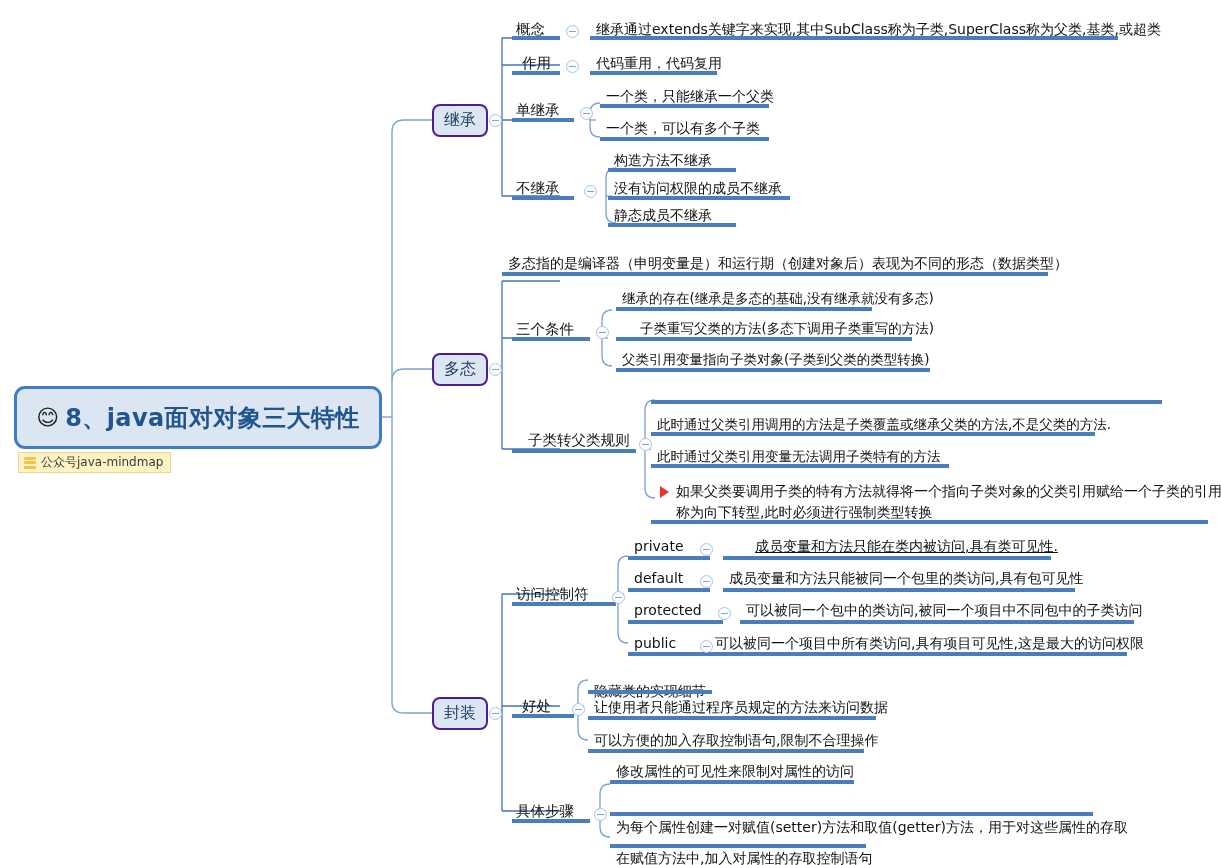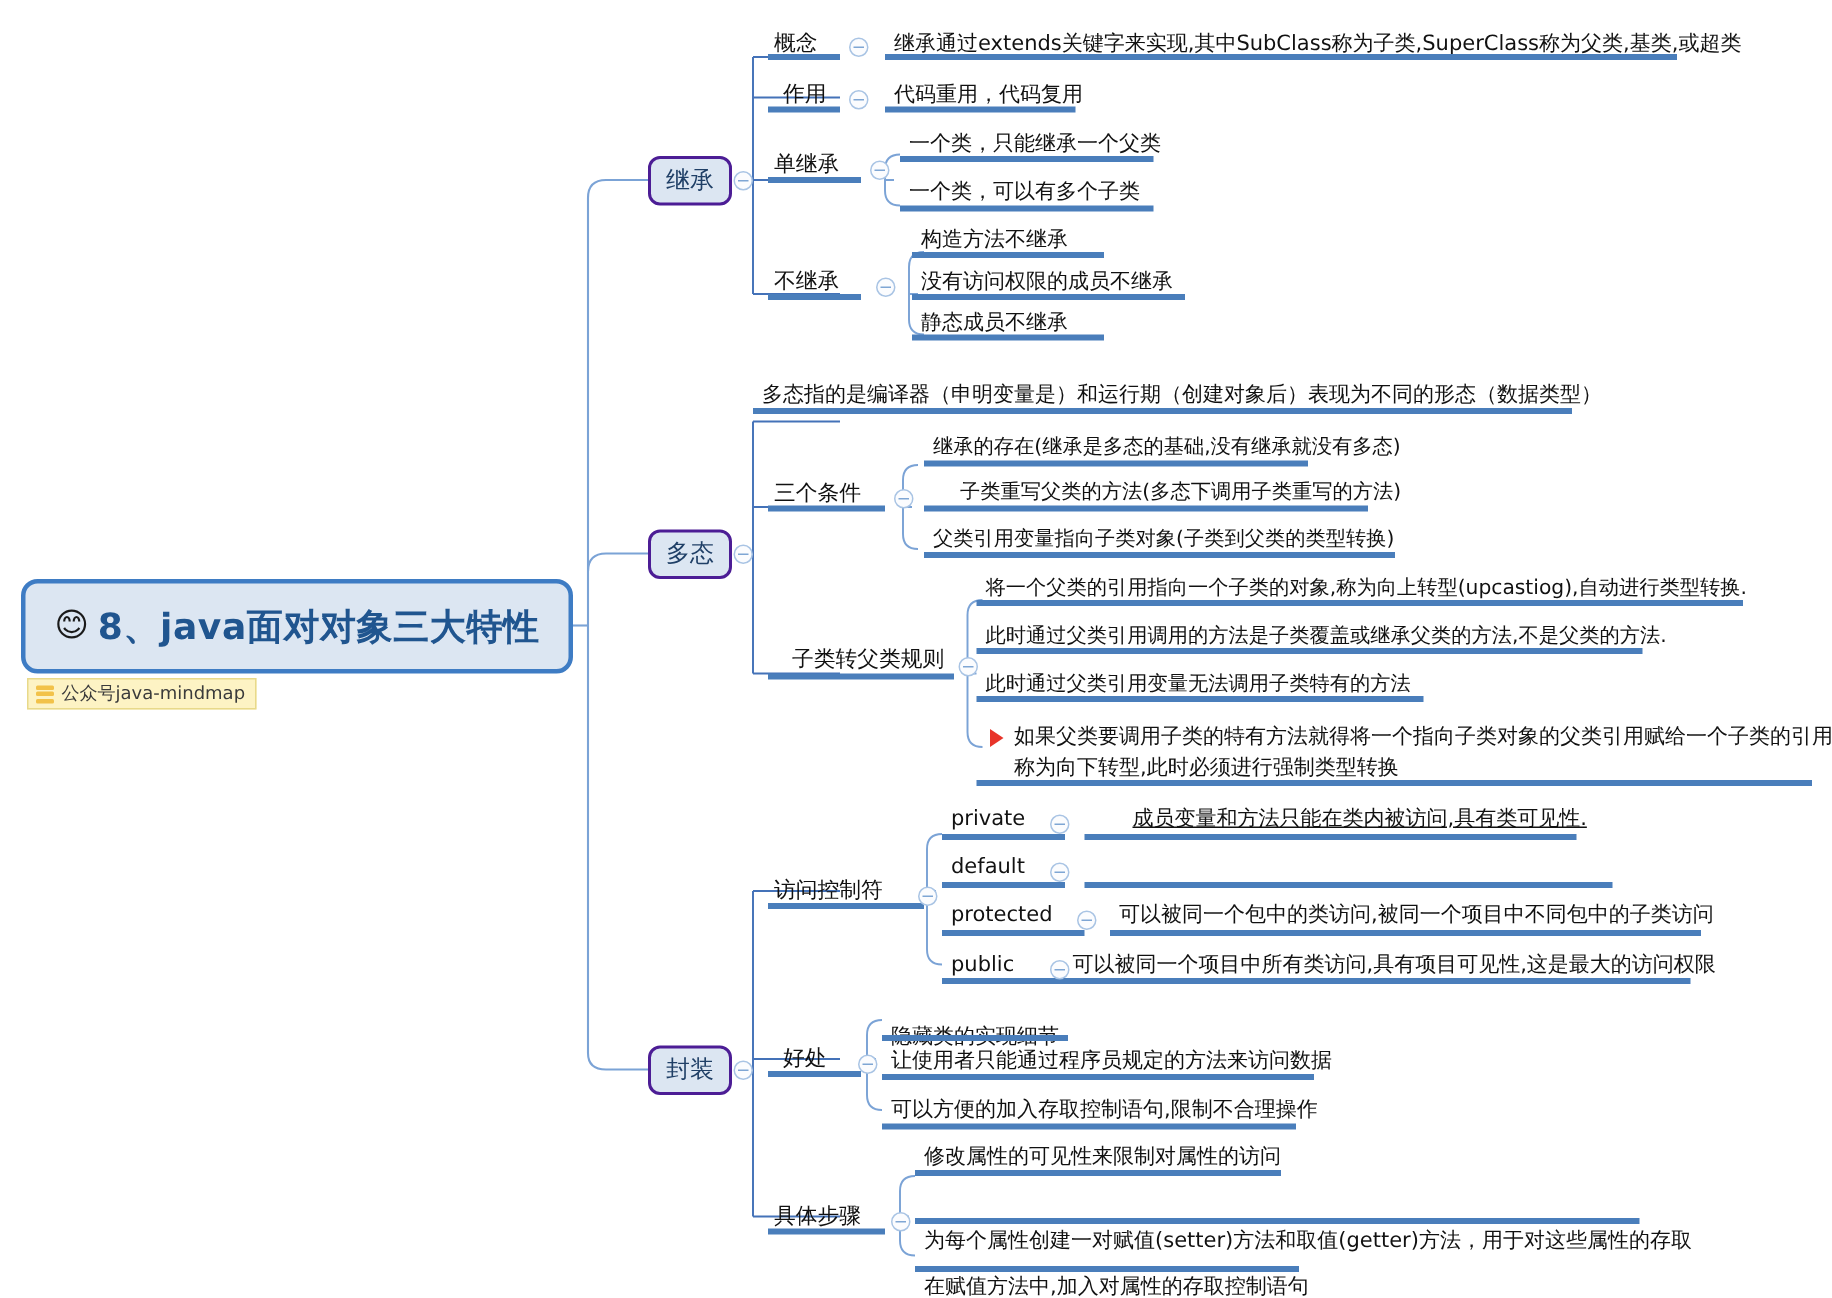--- a/index.html
+++ b/index.html
@@ -279,21 +279,20 @@
   <div class="bar" style="left:616px;top:307px;width:256px;"></div>
   <div class="node small" style="left:640px;top:320px;">子类重写父类的方法(多态下调用子类重写的方法)</div>
   <div class="bar" style="left:616px;top:337px;width:296px;"></div>
   <div class="node small" style="left:622px;top:351px;">父类引用变量指向子类对象(子类到父类的类型转换)</div>
   <div class="bar" style="left:616px;top:368px;width:314px;"></div>
 
   <div class="node l2" style="left:528px;top:432px;">子类转父类规则</div>
   <div class="bar" style="left:512px;top:449px;width:124px;"></div>
   <div class="collapse" style="left:639px;top:438px;"></div>
 
-  <div class="node small" style="left:657px;top:384px;">将一个父类的引用指向一个子类的对象,称为向上转型(upcastiog),自动进行类型转换.</div>
   <div class="bar" style="left:651px;top:400px;width:511px;"></div>
 
   <div class="node small" style="left:657px;top:416px;">此时通过父类引用调用的方法是子类覆盖或继承父类的方法,不是父类的方法.</div>
   <div class="bar" style="left:651px;top:432px;width:444px;"></div>
 
   <div class="node small" style="left:657px;top:448px;">此时通过父类引用变量无法调用子类特有的方法</div>
   <div class="bar" style="left:651px;top:464px;width:298px;"></div>
 
   <div class="flag" style="left:660px;top:486px;"></div>
   <div class="multiline" style="left:676px;top:481px;">
@@ -308,20 +307,21 @@
 
   <div class="node l3" style="left:634px;top:538px;">private</div>
   <div class="bar" style="left:628px;top:556px;width:82px;"></div>
   <div class="collapse" style="left:700px;top:543px;"></div>
   <div class="node l3" style="left:755px;top:538px;text-decoration:underline;">成员变量和方法只能在类内被访问,具有类可见性.</div>
   <div class="bar" style="left:723px;top:556px;width:328px;"></div>
 
   <div class="node l3" style="left:634px;top:570px;">default</div>
   <div class="bar" style="left:628px;top:588px;width:82px;"></div>
   <div class="collapse" style="left:700px;top:575px;"></div>
+  <div class="node l3" style="left:729px;top:570px;">成员变量和方法只能被同一个包里的类访问,具有包可见性</div>
   <div class="bar" style="left:723px;top:588px;width:352px;"></div>
 
   <div class="node l3" style="left:634px;top:602px;">protected</div>
   <div class="bar" style="left:628px;top:620px;width:95px;"></div>
   <div class="collapse" style="left:718px;top:607px;"></div>
   <div class="node l3" style="left:746px;top:602px;">可以被同一个包中的类访问,被同一个项目中不同包中的子类访问</div>
   <div class="bar" style="left:740px;top:620px;width:394px;"></div>
 
   <div class="node l3" style="left:634px;top:635px;">public</div>
   <div class="bar" style="left:628px;top:652px;width:82px;"></div>

